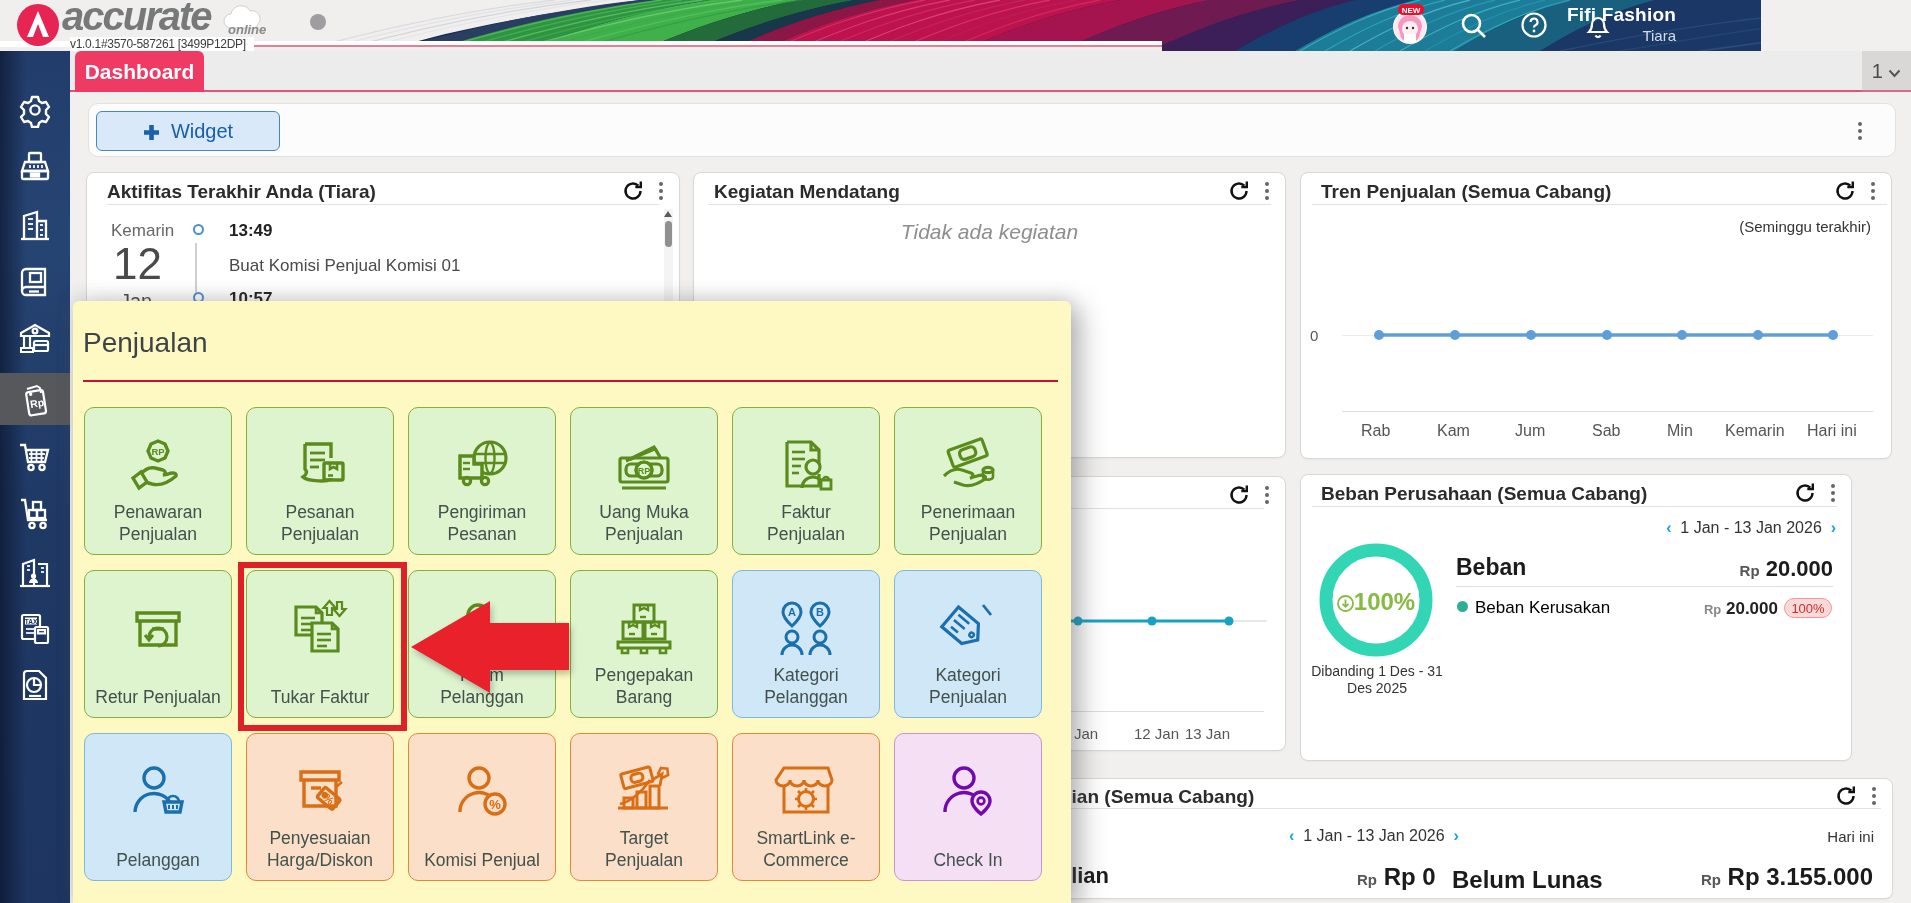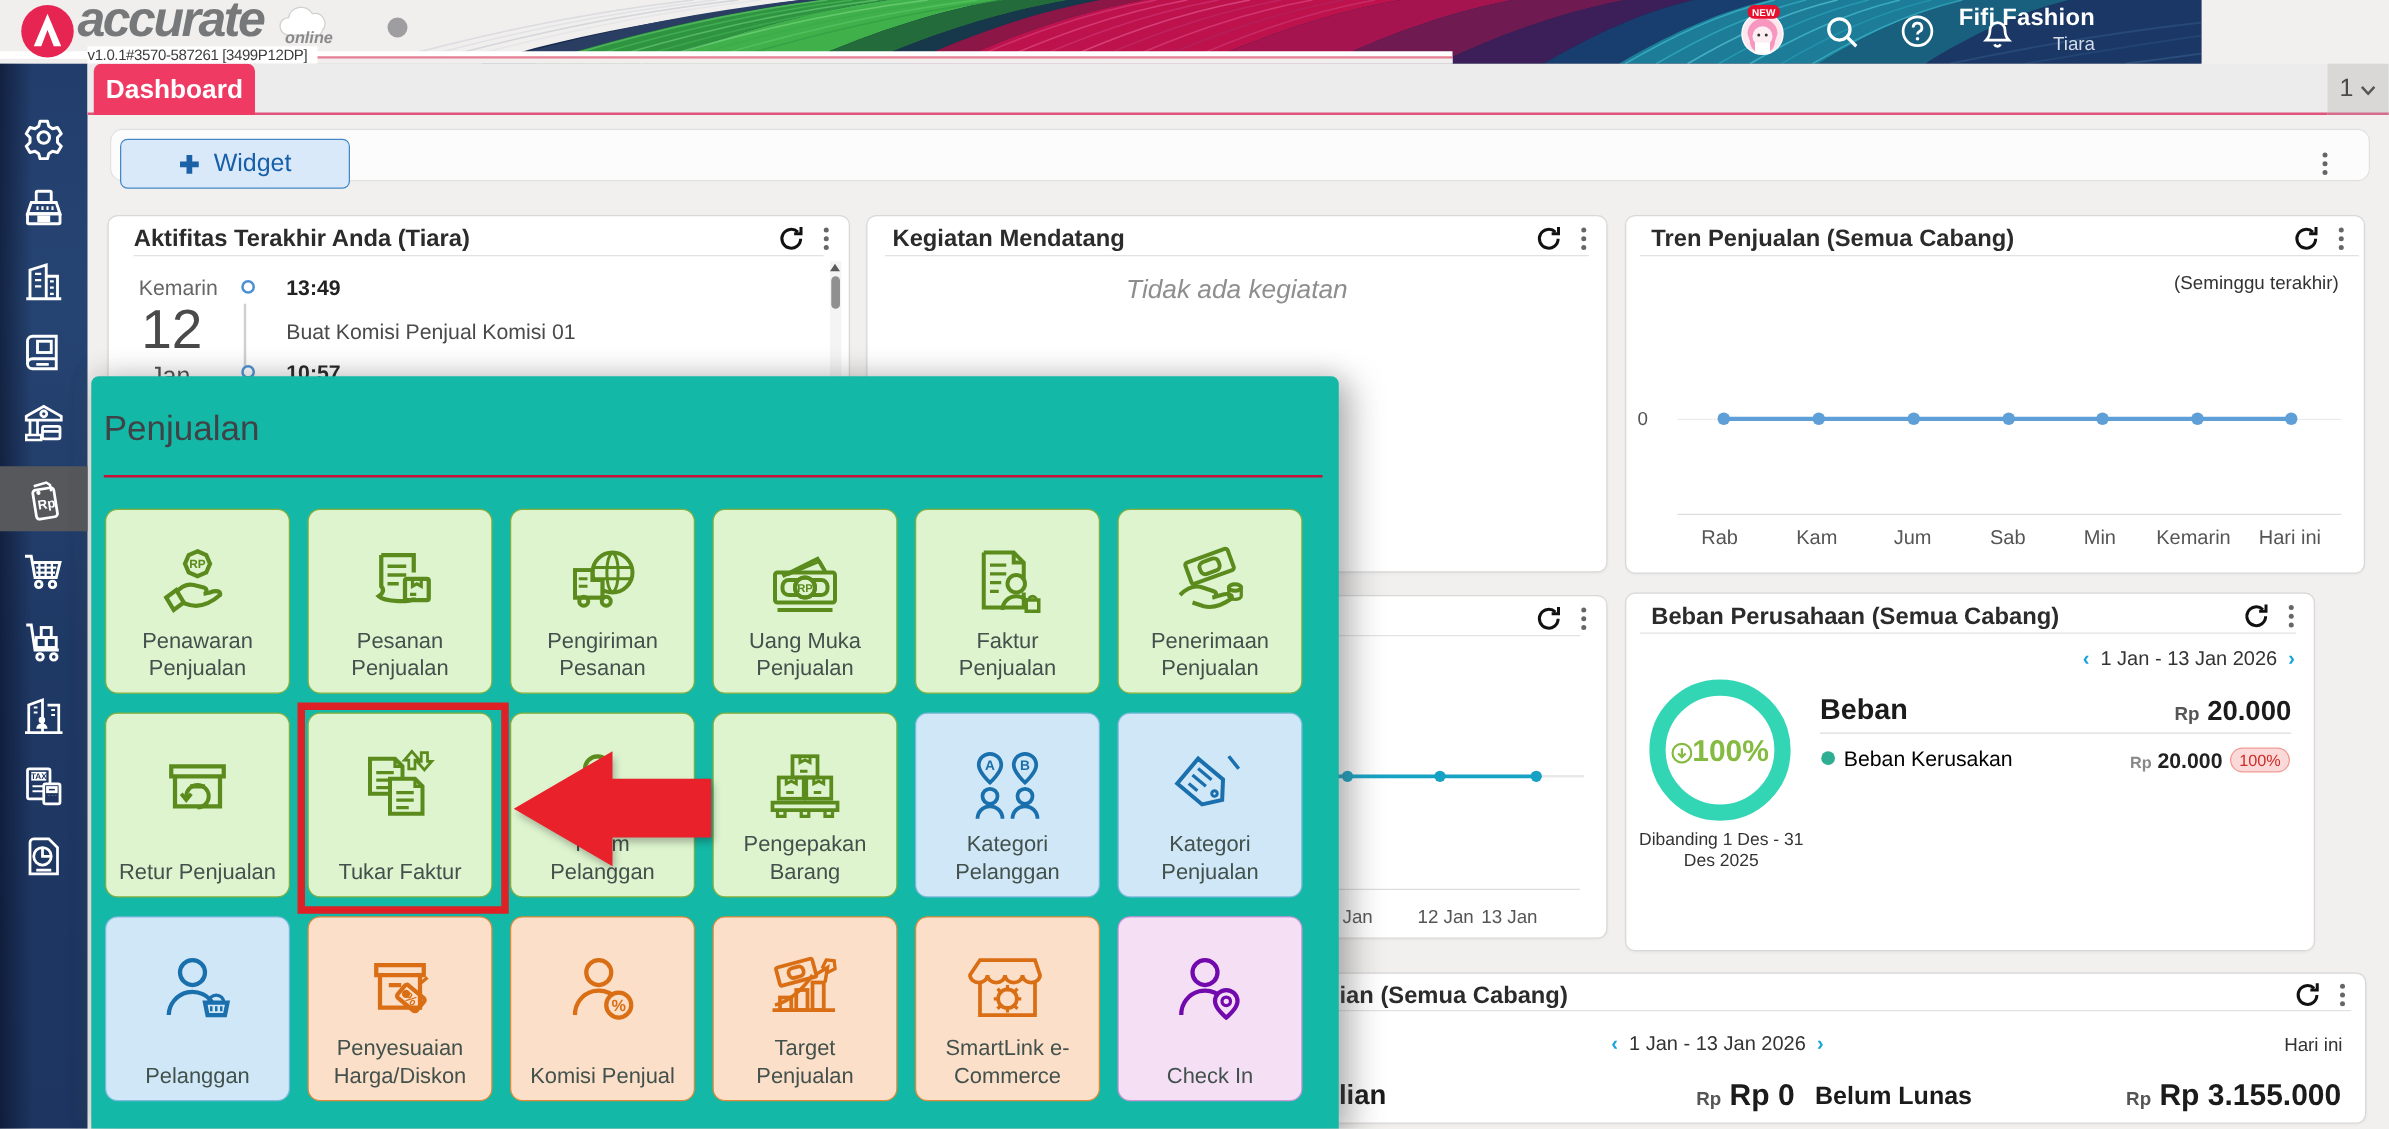--- a/index.html
+++ b/index.html
@@ -28,25 +28,25 @@
 #tab1 { position:absolute; left:5px; top:0; width:129px; height:41px; background:#ef3a63; border-radius:6px 6px 0 0; color:#fff; font-size:21px; font-weight:700; line-height:41px; text-align:center; }
 #tabnum { position:absolute; right:0; top:0; width:49px; height:41px; background:#d9d8d6; color:#4b4b4b; font-size:20px; line-height:40px; text-align:center; border-bottom:2px solid #d66d8d; }
 
 .card { position:absolute; background:#fff; border:1px solid #d8d8d8; border-radius:8px; box-shadow:0 1px 2px rgba(0,0,0,.04); }
 .cardtitle { position:absolute; left:20px; top:8px; font-size:19px; font-weight:700; color:#2b2b2b; }
 .cardsep { position:absolute; left:12px; right:12px; top:31px; border-top:1px solid #e2e2e2; }
 .rfr { position:absolute; width:22px; height:22px; top:7px; }
 .dots3 { position:absolute; width:4px; top:9px; }
 .dots3 i { display:block; width:4px; height:4px; border-radius:50%; background:#666; margin-bottom:3px; }
 
-#toolbar { position:absolute; left:88px; top:103px; width:1808px; height:42px; background:#fcfcfc; border:1px solid #e1e1e1; border-radius:10px; }
+#toolbar { position:absolute; left:88px; top:103px; width:1808px; height:54px; background:#fcfcfc; border:1px solid #e1e1e1; border-radius:10px; }
 #wbtn { position:absolute; left:7px; top:7px; width:184px; height:40px; background:#d9e9f9; border:1px solid #4587c5; border-radius:6px; color:#175fa9; font-size:20px; line-height:38px; text-align:center; }
 #dsel { position:absolute; left:1373px; top:7px; width:380px; height:40px; background:#fff; border:1px solid #9a9a9a; border-radius:6px; font-size:20px; color:#1b1b1b; line-height:38px; padding-left:14px; }
 
-#overlay { position:absolute; left:73px; top:301px; width:998px; height:602px; background:#14b8a6; border-radius:6px 6px 0 0; box-shadow:10px 6px 26px rgba(80,80,80,.4), 0 -4px 18px rgba(80,80,80,.15); }
+#overlay { position:absolute; left:73px; top:301px; width:998px; height:602px; background:#fef9c3; border-radius:6px 6px 0 0; box-shadow:10px 6px 26px rgba(80,80,80,.4), 0 -4px 18px rgba(80,80,80,.15); }
 #ovtitle { position:absolute; left:10px; top:26px; font-size:28px; color:#3f4347; }
 #ovline { position:absolute; left:10px; top:79px; width:975px; height:2px; background:#c81138; }
 .tile { position:absolute; width:148px; height:148px; border-radius:10px; }
 .tile.g { background:#def4cf; border:1px solid #85ae3d; }
 .tile.b { background:#cfe7f7; border:1px solid #7db8dd; }
 .tile.o { background:#fbdfc8; border:1px solid #e08938; }
 .tile.p { background:#f4dff5; border:1px solid #ca93d6; }
 .tlabel { position:absolute; left:2px; right:2px; bottom:9px; text-align:center; font-size:17.5px; line-height:22px; color:#42514c; }
 .ticon { position:absolute; left:50%; top:28px; transform:translateX(-50%); }
 #redbox { position:absolute; left:238px; top:562px; width:169px; height:169px; border:6px solid #de2126; z-index:6; }
@@ -438,21 +438,21 @@
         <i></i>
         <i></i>
         <i></i>
       </div>
   <div class="abs" style="left:3px;top:7px;font-size:19px;font-weight:700;color:#2b2b2b">Pembelian (Semua Cabang)</div>
   <div class="abs" style="left:10px;right:11px;top:29px;border-top:1px solid #e2e2e2"></div>
   <div class="abs" style="left:288px;top:48px;font-size:16px;color:#333"><span style="color:#15a4dc;font-weight:700">‹</span>&nbsp; 1 Jan - 13 Jan 2026 &nbsp;<span style="color:#15a4dc;font-weight:700">›</span></div>
   <div class="abs" style="right:18px;top:49px;font-size:15px;color:#333">Hari ini</div>
   <div class="abs" style="left:-2px;top:84px;font-size:22px;font-weight:700;color:#1b1b1b">Pembelian</div>
   <div class="abs" style="left:356px;top:84px;font-size:24px;font-weight:700;color:#1b1b1b"><span style="font-size:15px;color:#555">Rp</span> Rp 0</div>
-  <div class="abs" style="left:451px;top:87px;font-size:20px;font-weight:700;color:#1b1b1b">Belum Lunas</div>
+  <div class="abs" style="left:451px;top:87px;font-size:24px;font-weight:700;color:#1b1b1b">Belum Lunas</div>
   <div class="abs" style="right:19px;top:84px;font-size:24px;font-weight:700;color:#1b1b1b"><span style="font-size:15px;color:#555">Rp</span> Rp 3.155.000</div>
 </div>
 </div>
 
 <div id="overlay">
   <div id="ovtitle">Penjualan</div>
   <div id="ovline"></div>
   <div id="tiles">
 
   <div class="tile g" style="left:11px;top:106px">

